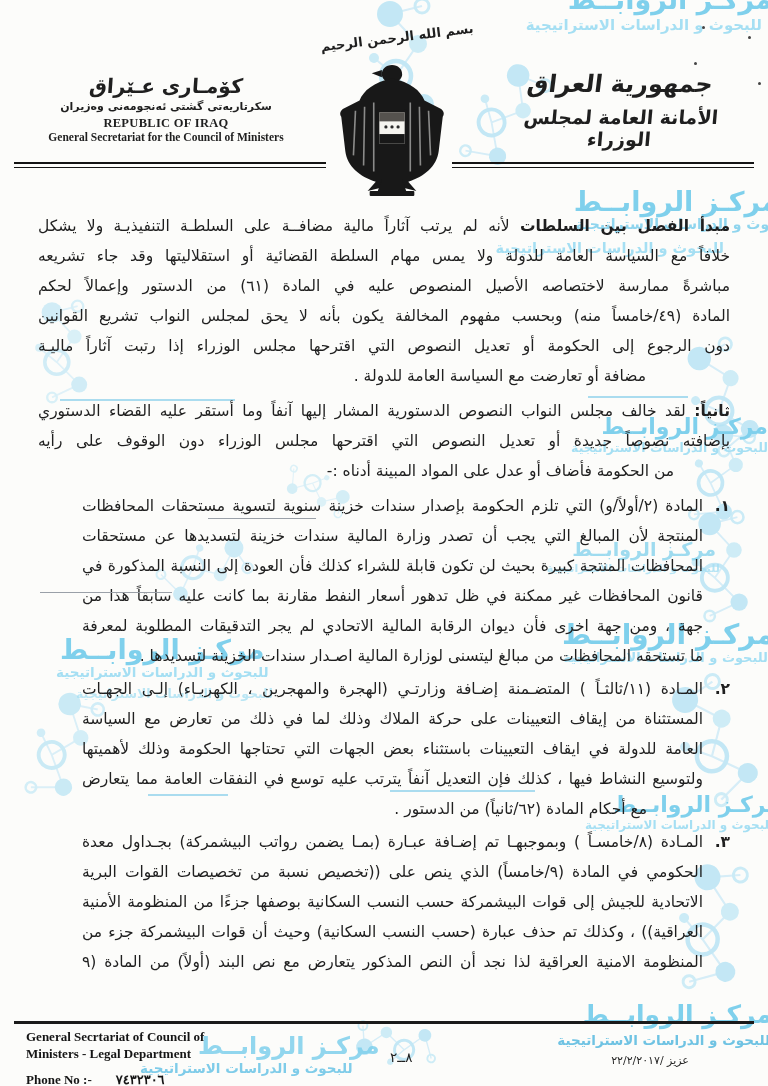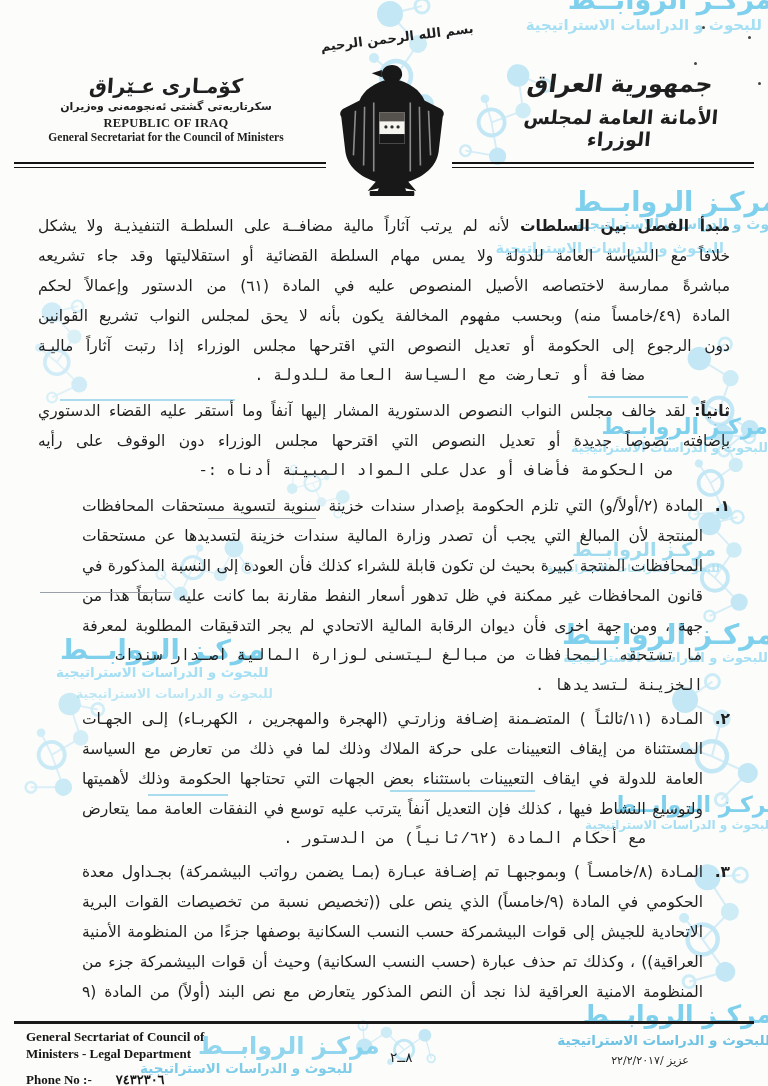--- a/index.html
+++ b/index.html
@@ -21,21 +21,21 @@
   .en-title{font-family:"Liberation Serif",serif;font-size:12.5px;font-weight:bold;margin-top:3px;letter-spacing:.3px;}
   .en-sub{font-family:"Liberation Serif",serif;font-size:11.5px;font-weight:bold;}
   .hdr-right{position:absolute;right:18px;top:70px;width:260px;text-align:center;direction:rtl;z-index:3;}
   .ar-title{font-size:24px;font-weight:bold;transform:skewX(-7deg);}
   .ar-sub{font-size:19px;font-weight:bold;margin-top:8px;transform:skewX(-5deg);}
   .emblem{position:absolute;left:330px;top:62px;width:124px;height:136px;z-index:3;}
   .hdr-rule{position:absolute;top:162px;height:3px;border-top:2px solid #141414;border-bottom:1.4px solid #141414;z-index:2;}
   
   .bodytext{position:absolute;left:38px;right:38px;top:211px;direction:rtl;font-size:15.5px;z-index:2;}
   .line{line-height:30px;text-align:justify;text-align-last:justify;}
-  .line.end{text-align:right;text-align-last:right;font-family:Liberation Mono, monospace;}
+  .line.end{text-align:right;text-align-last:right;}
   .line.ind80{padding-right:84px;}
   .line.ind56{padding-right:56px;}
   .b{font-weight:bold;}
   .para{margin-bottom:5px;}
   .item{display:flex;margin-bottom:3px;}
   .item-num{width:27px;flex:0 0 27px;line-height:30px;font-weight:bold;}
   .item-text{flex:1;min-width:0;margin-left:44px;}
   
   .footer-rule{position:absolute;left:14px;right:14px;top:1021px;height:0;border-top:3px solid #1a1a1a;z-index:3;}
   .footer-left{position:absolute;left:26px;top:1029px;font-family:"Liberation Serif",serif;

